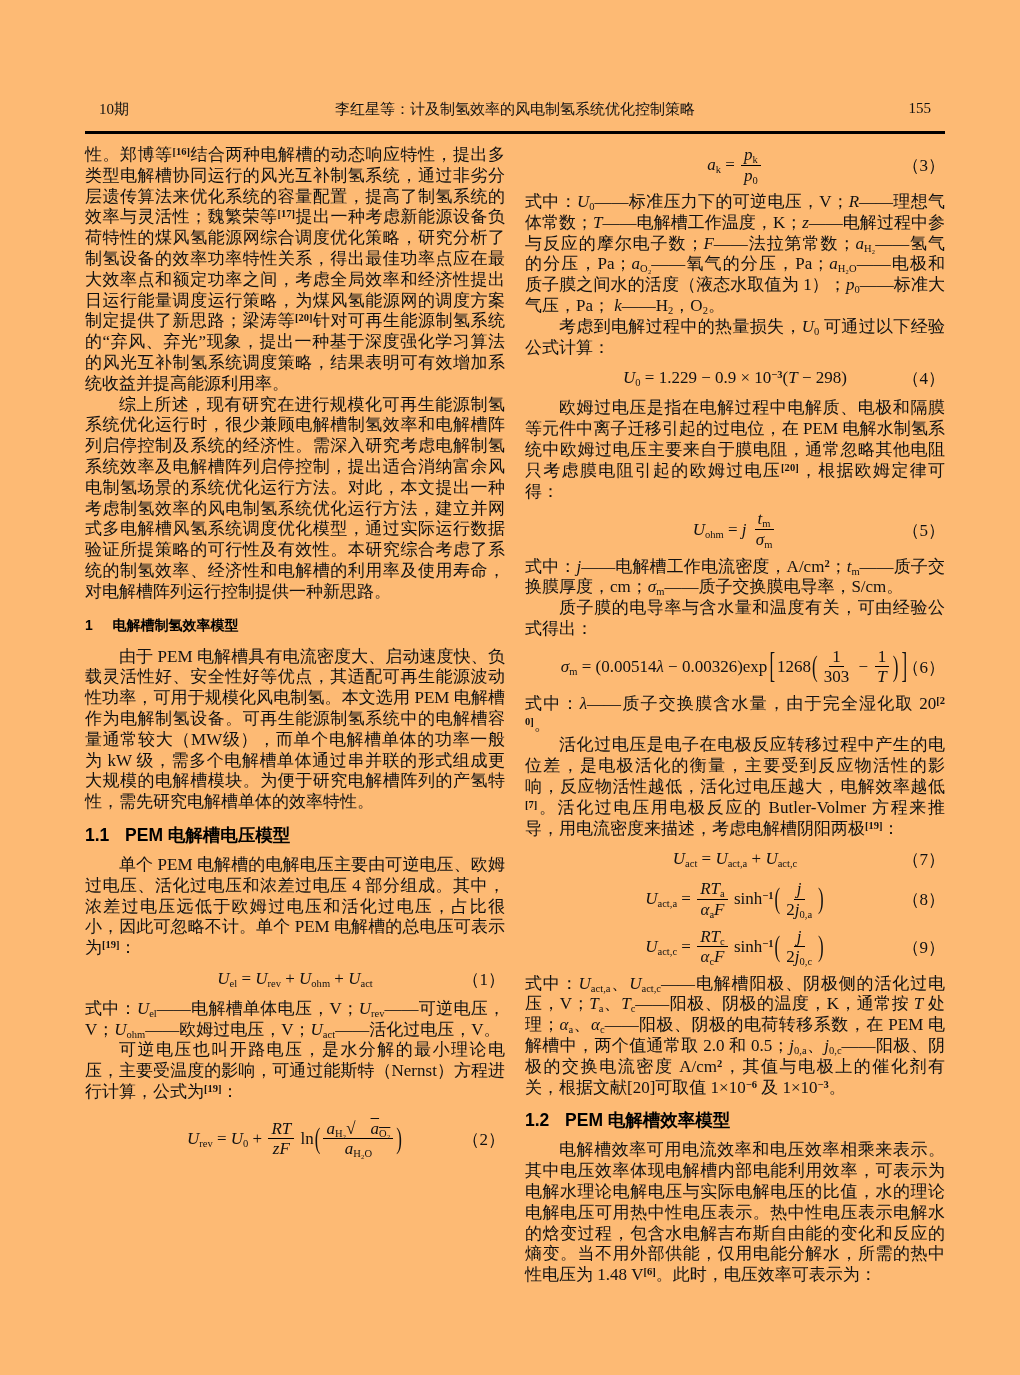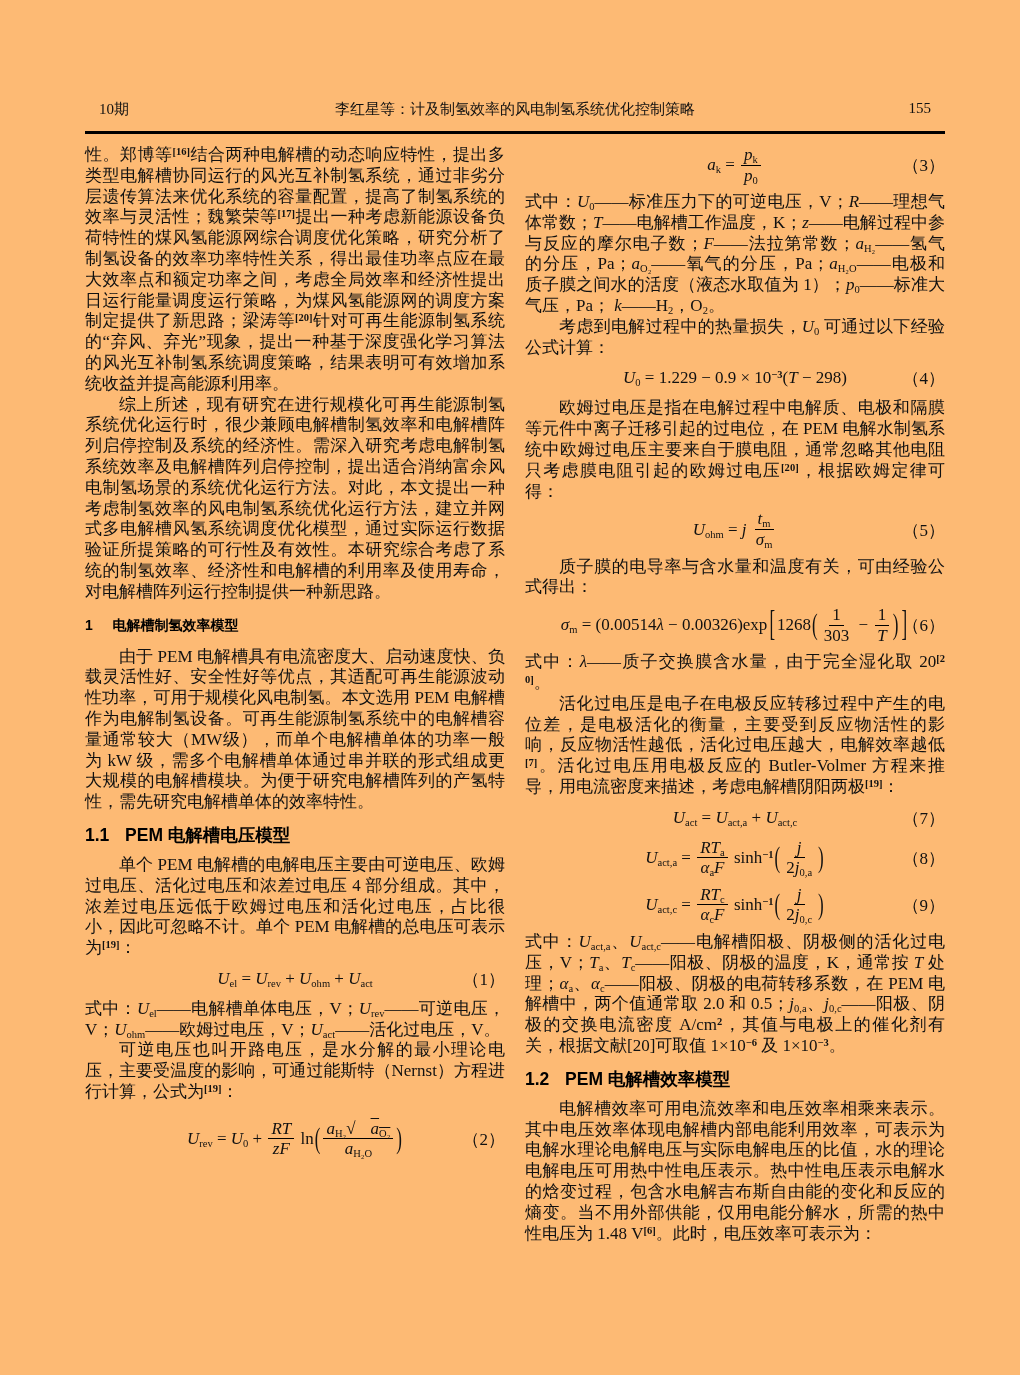--- a/index.html
+++ b/index.html
@@ -127,20 +127,21 @@
 
       <div class="eq">
         <span class="eb"><i>U</i><sub>ohm</sub> = <i>j</i> </span>
         <span class="frac">
           <span class="num"><i>t</i><sub>m</sub></span>
           <span class="den"><i>σ</i><sub>m</sub></span>
         </span>
         <span class="no">（5）</span>
       </div>
 
+      <p class="para">式中：<i>j</i>——电解槽工作电流密度，A/cm<sup>2</sup>；<i>t</i><sub>m</sub>——质子交换膜厚度，cm；<i>σ</i><sub>m</sub>——质子交换膜电导率，S/cm。</p>
       <p class="para indent">质子膜的电导率与含水量和温度有关，可由经验公式得出：</p>
 
       <div class="eq">
         <span class="eb"><i>σ</i><sub>m</sub> = (0.00514<i>λ</i> − 0.00326)exp</span>
         <span class="bracket">[</span>
         <span class="eb">1268</span>
         <span class="paren">(</span>
         <span class="frac">
           <span class="num">1</span>
           <span class="den">303</span>

